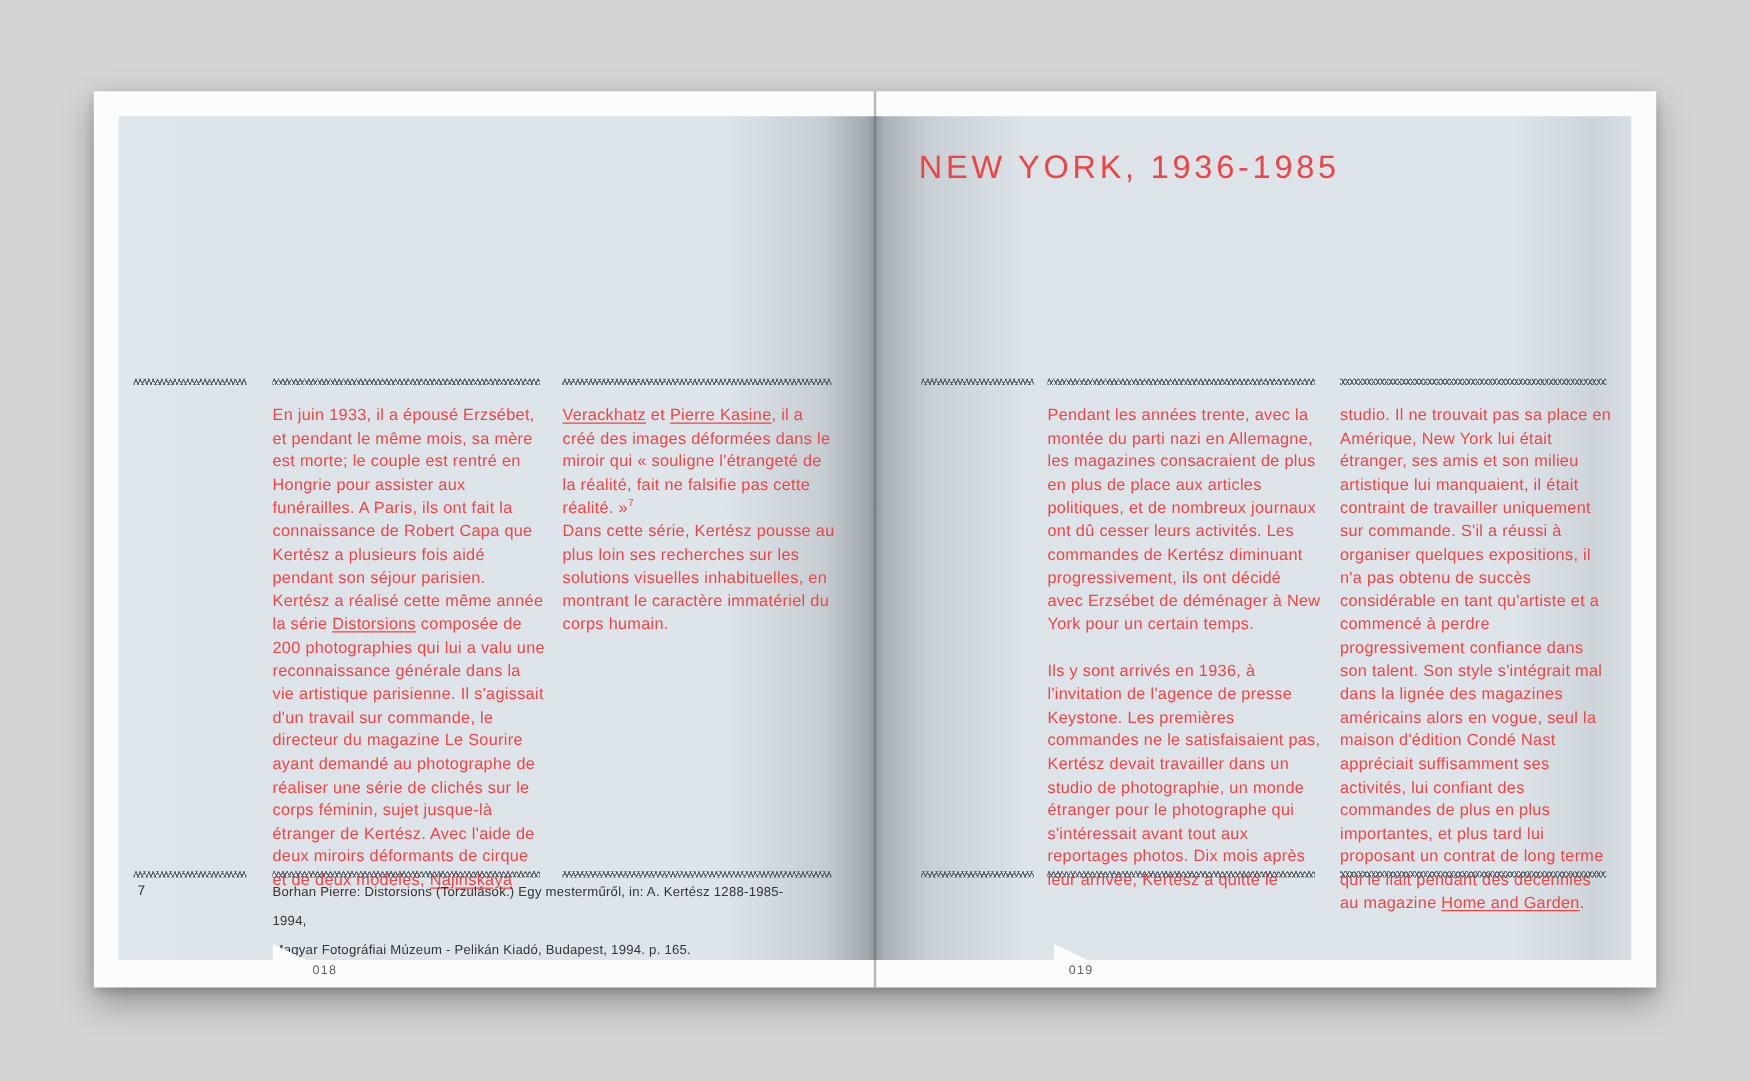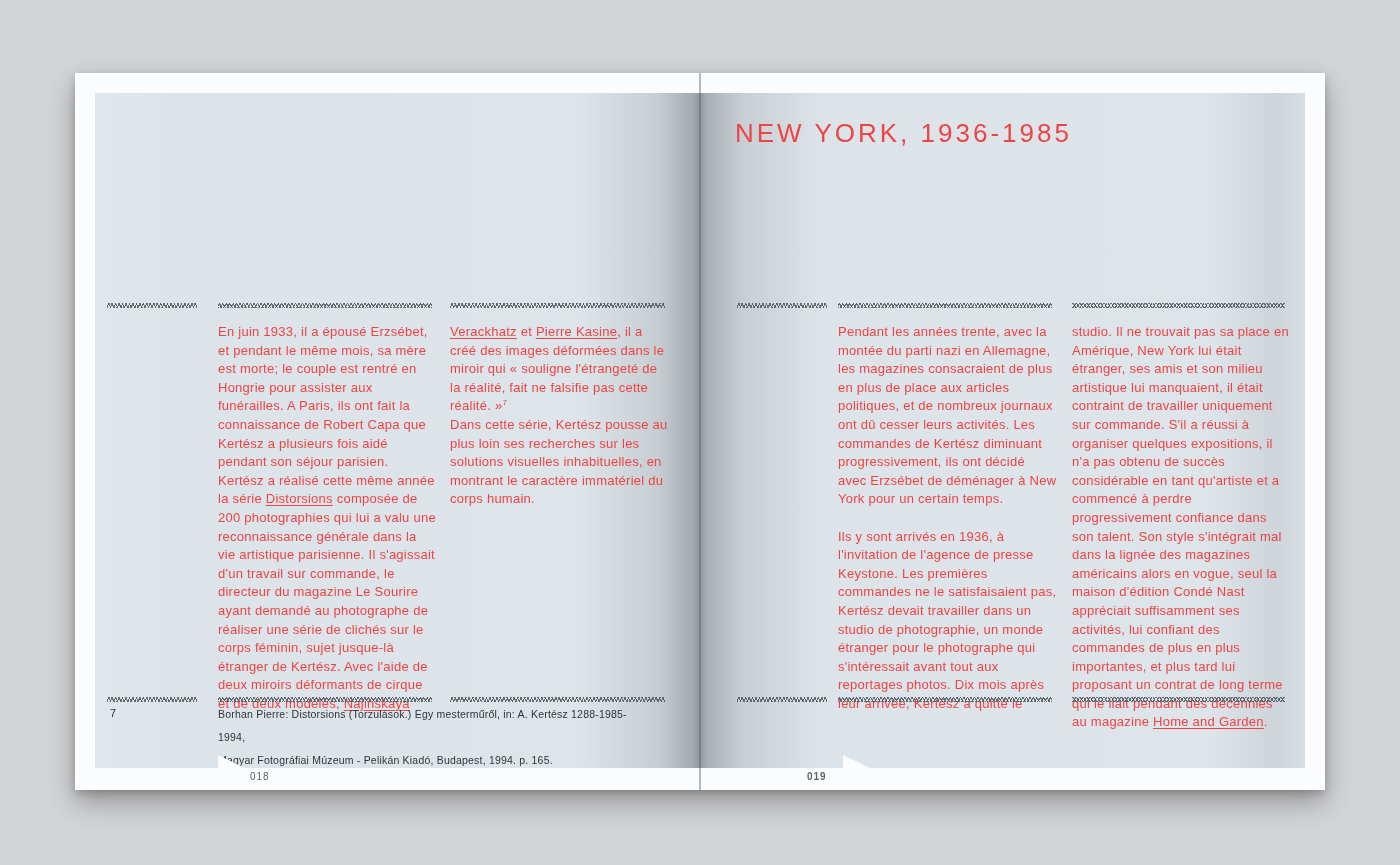--- a/index.html
+++ b/index.html
@@ -117,16 +117,16 @@
     <div class="bodytext" style="left:763px;top:250px;width:219px;"><span>Pendant les années trente, avec la montée du parti nazi en Allemagne, les magazines consacraient de plus en plus de place aux articles politiques, et de nombreux journaux ont dû cesser leurs activités. Les commandes de Kertész diminuant progressivement, ils ont décidé avec Erzsébet de déménager à New York pour un certain temps.
 
 Ils y sont arrivés en 1936, à l'invitation de l'agence de presse Keystone. Les premières commandes ne le satisfaisaient pas, Kertész devait travailler dans un studio de photographie, un monde étranger pour le photographe qui s'intéressait avant tout aux reportages photos. Dix mois après leur arrivée, Kertész a quitté le</span></div>
     <div class="bodytext" style="left:997px;top:250px;width:217px;"><span>studio. Il ne trouvait pas sa place en Amérique, New York lui était étranger, ses amis et son milieu artistique lui manquaient, il était contraint de travailler uniquement sur commande. S'il a réussi à organiser quelques expositions, il n'a pas obtenu de succès considérable en tant qu'artiste et a commencé à perdre progressivement confiance dans son talent. Son style s'intégrait mal dans la lignée des magazines américains alors en vogue, seul la maison d'édition Condé Nast appréciait suffisamment ses activités, lui confiant des commandes de plus en plus importantes, et plus tard lui proposant un contrat de long terme qui le liait pendant des décennies au magazine </span><span class="u">Home and Garden</span><span>.</span></div>
 
     <div class="rule" style="left:662px;top:624px;width:90px;"></div>
     <div class="rule" style="left:763px;top:624px;width:214px;"></div>
     <div class="rule" style="left:997px;top:624px;width:213px;"></div>
 
     <div class="corner-triangle" style="left:768px;top:682px;"></div>
-    <div class="page-number" style="left:732px;top:698px;font-weight:bold;">019</div>
+    <div class="page-number" style="left:780px;top:698px;">019</div>
 
   </div>
 </div>
 
 </body></html>

